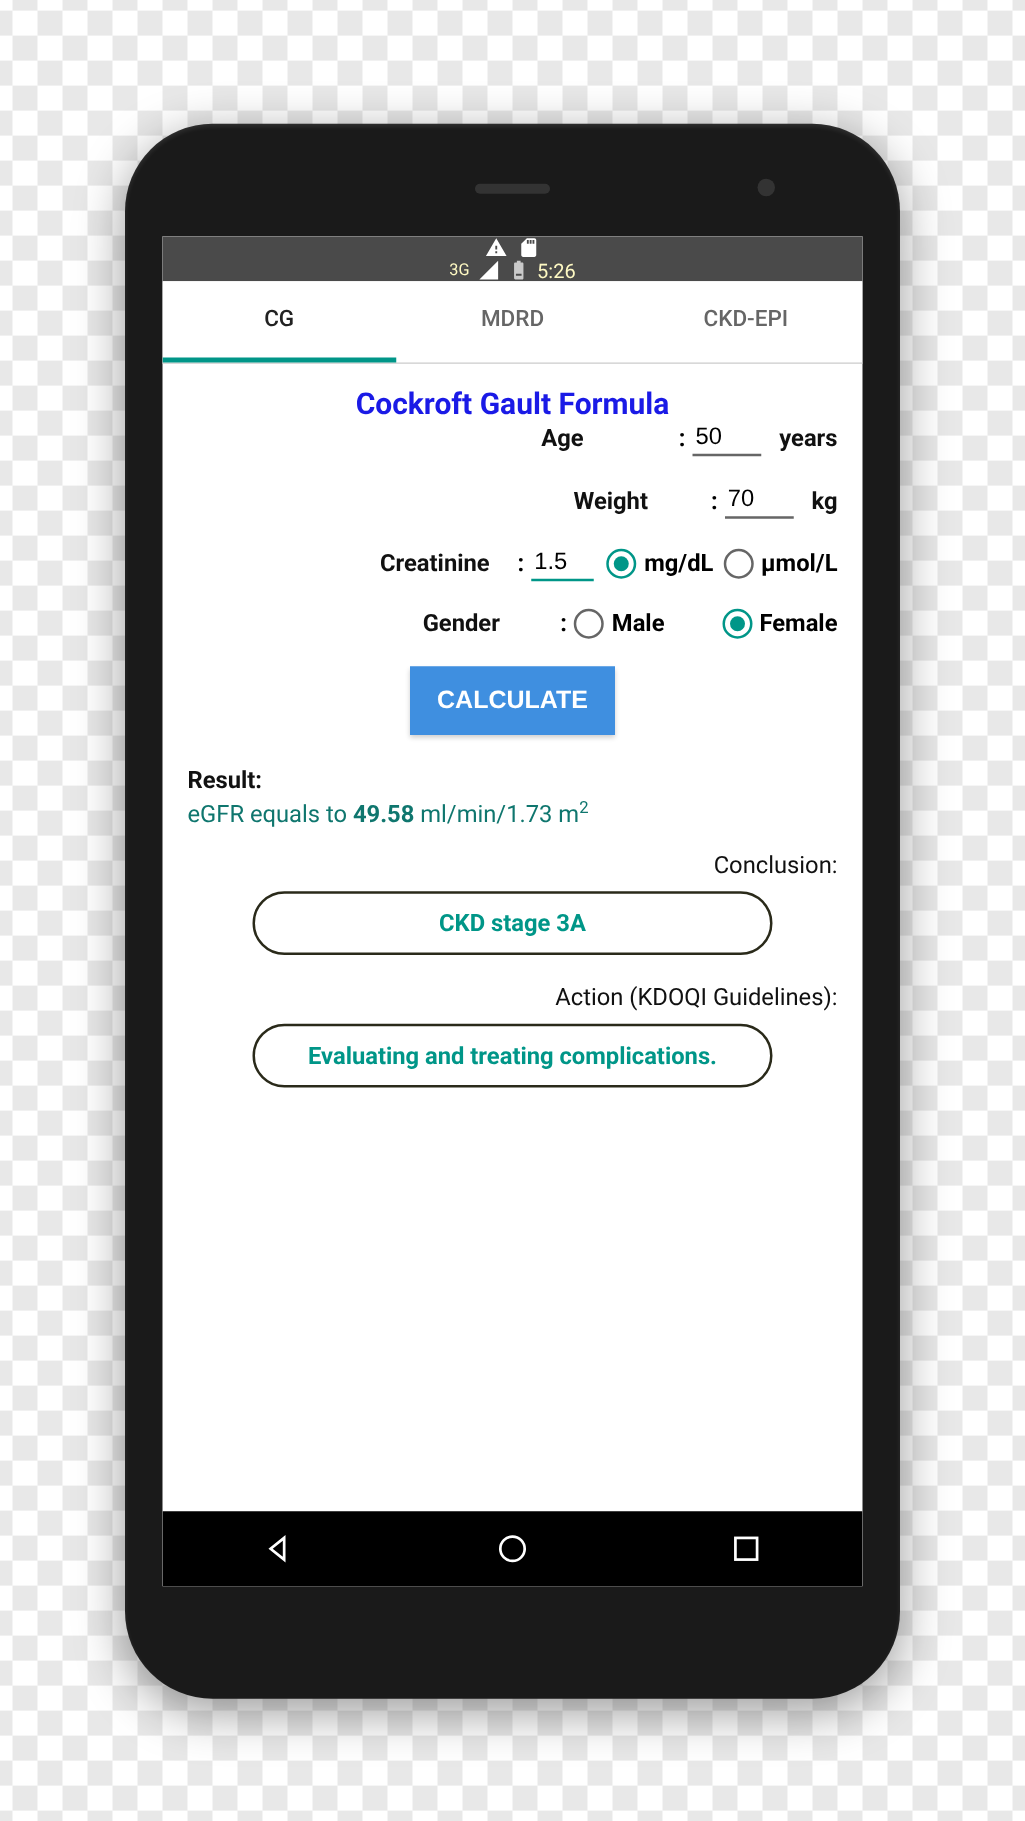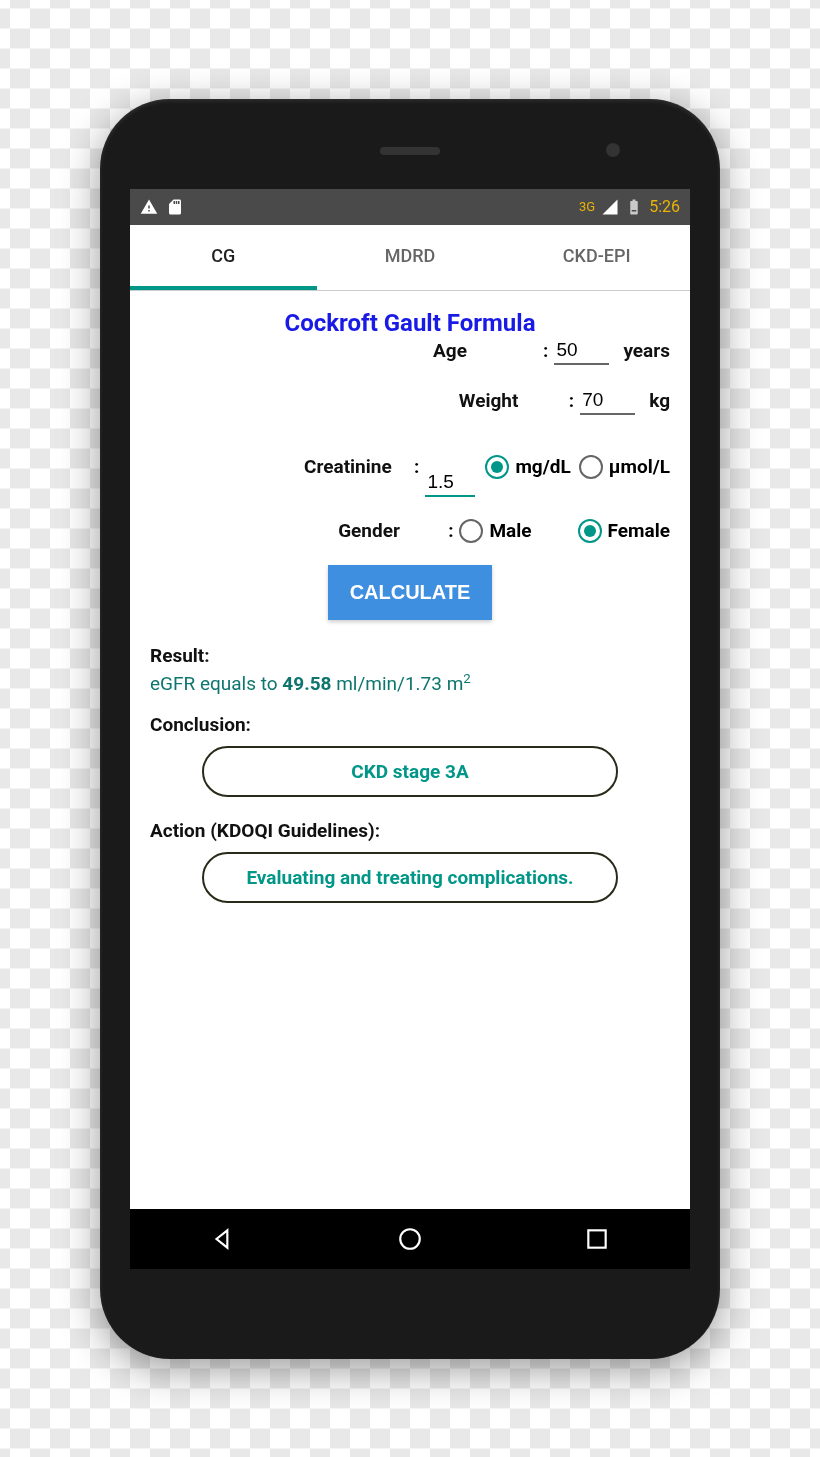--- a/index.html
+++ b/index.html
@@ -48,27 +48,28 @@
     .screen {
       width: 100%;
       height: 100%;
       background: #fff;
       overflow: hidden;
       display: flex;
       flex-direction: column;
     }
     .status-bar {
       background: #4a4a4a;
-      color: #eab308;
+      color: #fef9c3;
       height: 36px;
       display: flex;
       align-items: center;
       padding: 0 10px;
       font-size: 16px;
       justify-content: space-between;
+      flex-direction: column;
     }
     .status-left {
       display: flex;
       align-items: center;
       gap: 8px;
     }
     .status-right {
       display: flex;
       align-items: center;
       gap: 6px;
@@ -185,24 +186,25 @@
     }
     .result-text {
       font-size: 19px;
       color: #0f766e;
       margin-bottom: 18px;
     }
     .result-value {
       font-weight: bold;
     }
     .section-label {
-      font-weight: bold;
+      font-weight: normal;
       font-size: 19px;
       color: #111;
       margin-bottom: 10px;
+      text-align: right;
     }
     .pill-box {
       border: 2px solid #2a2a1a;
       border-radius: 26px;
       padding: 12px 30px;
       text-align: center;
       color: #009688;
       font-weight: bold;
       font-size: 19px;
       margin: 0 auto 22px auto;
@@ -277,21 +279,21 @@
       <div class="form-row">
         <span class="form-label">Weight</span>
         <span class="colon">:</span>
         <input class="form-input" value="70" style="">
         <span class="form-unit">kg</span>
       </div>
 
       <div class="form-row">
         <span class="form-label">Creatinine</span>
         <span class="colon">:</span>
-        <span style="position:relative; display:inline-block;margin-top:32px;">
+        <span style="position:relative; display:inline-block;">
           <input class="form-input active" style="width: 50px;" value="1.5">
         </span>
         <div class="radio-group">
           <div class="radio">
             <span class="radio-circle checked">
                 <span class="radio-dot"></span>
               </span>
             <span style="font-weight:bold;">mg/dL</span>
           </div>
           <div class="radio">

